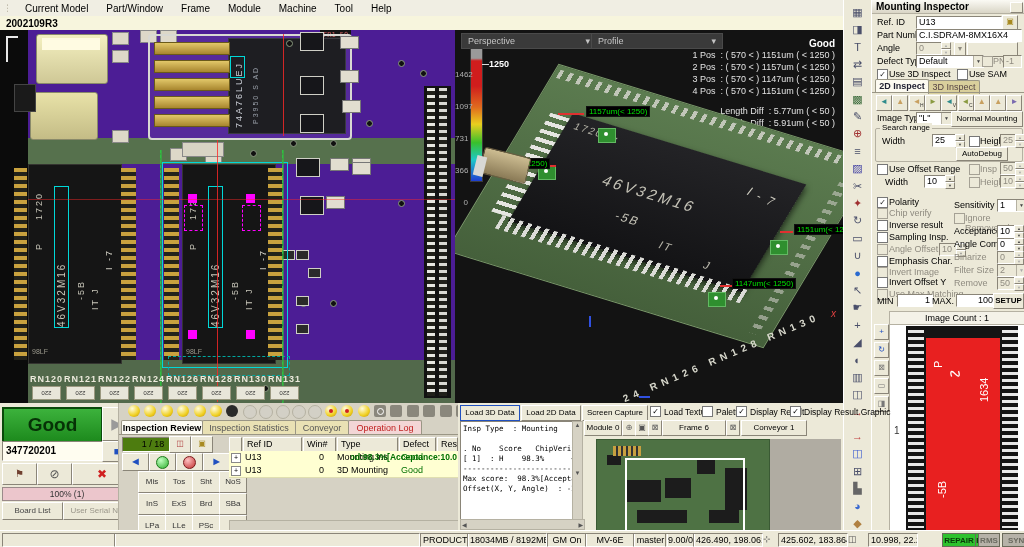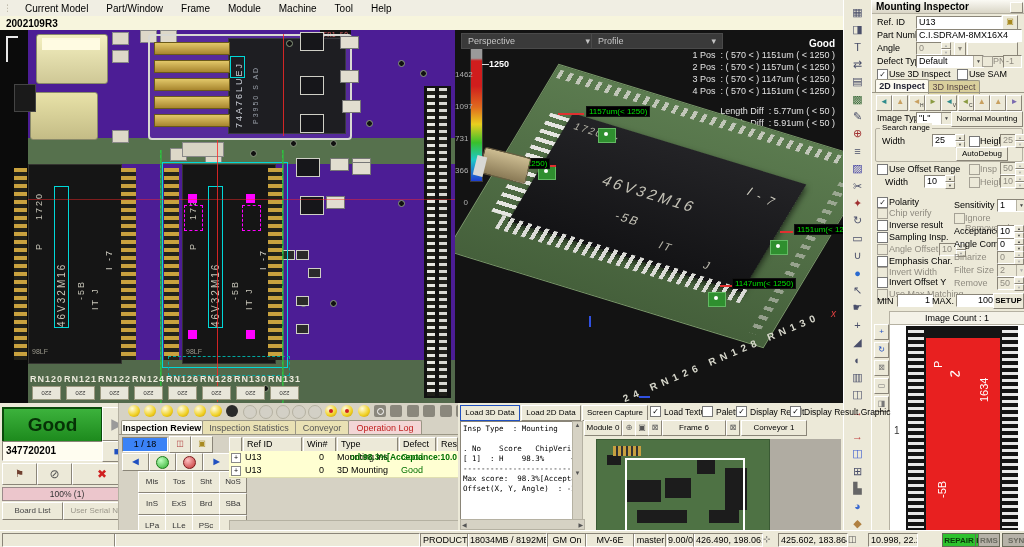--- a/index.html
+++ b/index.html
@@ -407,21 +407,21 @@
       <div class="cb off" style="left: 5px; top: 244px;"></div>
       <div class="ilabel dis" style="left: 17px; top: 244px;">Angle Offset</div>
       <div class="ifield off" style="left: 67px; top: 243px; width: 16px;">10</div>
       <div class="spinbtn" style="left: 84px; top: 243px;">
         <div style="flex: 1 1 0%; border-width: 1px; border-style: solid; border-image: initial; border-color: rgb(255, 255, 255) rgb(138, 133, 120) rgb(138, 133, 120) rgb(255, 255, 255); background: rgb(236, 233, 216); font-size: 4px; line-height: 5px; text-align: center; color: rgb(170, 170, 170);">▲</div>
         <div style="flex: 1 1 0%; border-width: 1px; border-style: solid; border-image: initial; border-color: rgb(255, 255, 255) rgb(138, 133, 120) rgb(138, 133, 120) rgb(255, 255, 255); background: rgb(236, 233, 216); font-size: 4px; line-height: 5px; text-align: center; color: rgb(170, 170, 170);">▼</div>
       </div>
       <div class="cb" style="left: 5px; top: 256px;"></div>
       <div class="ilabel" style="left: 17px; top: 256px;">Emphasis Char.</div>
       <div class="cb off" style="left: 5px; top: 267px;"></div>
-      <div class="ilabel dis" style="left: 17px; top: 267px;">Invert Width</div>
+      <div class="ilabel dis" style="left: 17px; top: 267px;">Invert Image</div>
       <div class="cb" style="left: 5px; top: 277px;"></div>
       <div class="ilabel" style="left: 17px; top: 277px;">Invert Offset Y</div>
       <div class="cb off" style="left: 5px; top: 289px;"></div>
       <div class="ilabel dis" style="left: 17px; top: 289px;">Use Max Matching</div>
       <div class="ilabel" style="left: 82px; top: 200px;">Sensitivity</div>
       <div class="ifield" style="left: 125px; top: 199px; width: 24px;">1<div style="position: absolute; right: 0px; top: 0px; width: 9px; height: 11px; background: rgb(236, 233, 216); border-left: 1px solid rgb(181, 177, 162); font-size: 5px; line-height: 11px; text-align: center; color: rgb(68, 68, 68);">▼</div></div>
       <div class="cb off" style="left: 82px; top: 213px;"></div>
       <div class="ilabel dis" style="left: 93px; top: 213px;">Ignore Remove Char</div>
       <div class="ilabel" style="left: 82px; top: 226px;">Acceptance</div>
       <div class="ifield" style="left: 125px; top: 225px; width: 16px;">10</div>
@@ -512,21 +512,21 @@
       <div class="abs" style="left: 271.4px; top: 2px; width: 12px; height: 12px; background: rgb(138, 135, 124); border-radius: 2px;"></div>
       <div class="abs" style="left: 287.8px; top: 2px; width: 12px; height: 12px; background: rgb(138, 135, 124); border-radius: 2px;"></div>
       <div class="abs" style="left: 304.2px; top: 2px; width: 12px; height: 12px; background: rgb(138, 135, 124); border-radius: 2px;"></div>
       <div class="abs" style="left: 320.6px; top: 2px; width: 12px; height: 12px; background: rgb(138, 135, 124); border-radius: 2px;"></div>
       <div class="abs" style="left: 337px; top: 2px; width: 12px; height: 12px; background: rgb(138, 135, 124); border-radius: 2px;"></div>
       <div class="rtab" style="left: 2px; width: 80px; background: rgb(253, 252, 245); font-weight: bold;">Inspection Review</div>
       <div class="rtab" style="left: 83px; width: 92px; background: rgb(233, 225, 180); color: rgb(85, 85, 85);">Inspection Statistics</div>
       <div class="rtab" style="left: 176px; width: 52px; background: rgb(233, 225, 180); color: rgb(85, 85, 85);">Conveyor</div>
       <div class="rtab" style="left: 229px; width: 72px; background: rgb(243, 214, 214); color: rgb(192, 32, 32);">Operation Log</div>
       <div class="abs" style="left: 0px; top: 31px; width: 340px; height: 96px; background: rgb(214, 210, 196); border-top: 1px solid rgb(154, 150, 133);"></div>
-      <div class="abs sunk" style="left: 3px; top: 34px; width: 44px; height: 13px; background: #3b82f6; font-size: 9px; text-align: center; line-height: 13px;">1 / 18</div>
+      <div class="abs sunk" style="left: 3px; top: 34px; width: 44px; height: 13px; background: #4d7c0f; font-size: 9px; text-align: center; line-height: 13px; padding-left: 8px;">1 / 18</div>
       <div class="pbtn" style="left: 50px; top: 33px; width: 20px; height: 15px; line-height: 14px; color: rgb(176, 64, 64);">◫</div>
       <div class="pbtn" style="left: 72px; top: 33px; width: 20px; height: 15px; line-height: 14px; color: rgb(168, 138, 32);">▣</div>
       <div class="pbtn" style="left: 3px; top: 50px; width: 25px; height: 16px; line-height: 15px; color: rgb(32, 80, 192); font-weight: bold;">◀</div>
       <div class="pbtn" style="left: 30px; top: 50px; width: 25px; height: 16px;">
         <div style="position: absolute; left: 6px; top: 2px; width: 11px; height: 11px; border-radius: 50%; background: radial-gradient(circle at 35% 30%, rgb(192, 255, 192), rgb(48, 176, 48)); border: 1px solid rgb(26, 122, 26);"></div>
       </div>
       <div class="pbtn" style="left: 57px; top: 50px; width: 25px; height: 16px;">
         <div style="position: absolute; left: 6px; top: 2px; width: 11px; height: 11px; border-radius: 50%; background: radial-gradient(circle at 35% 30%, rgb(255, 192, 192), rgb(192, 48, 48)); border: 1px solid rgb(122, 26, 26);"></div>
       </div>
       <div class="pbtn" style="left: 84px; top: 50px; width: 25px; height: 16px; line-height: 15px; color: rgb(32, 80, 192); font-weight: bold;">▶</div>

